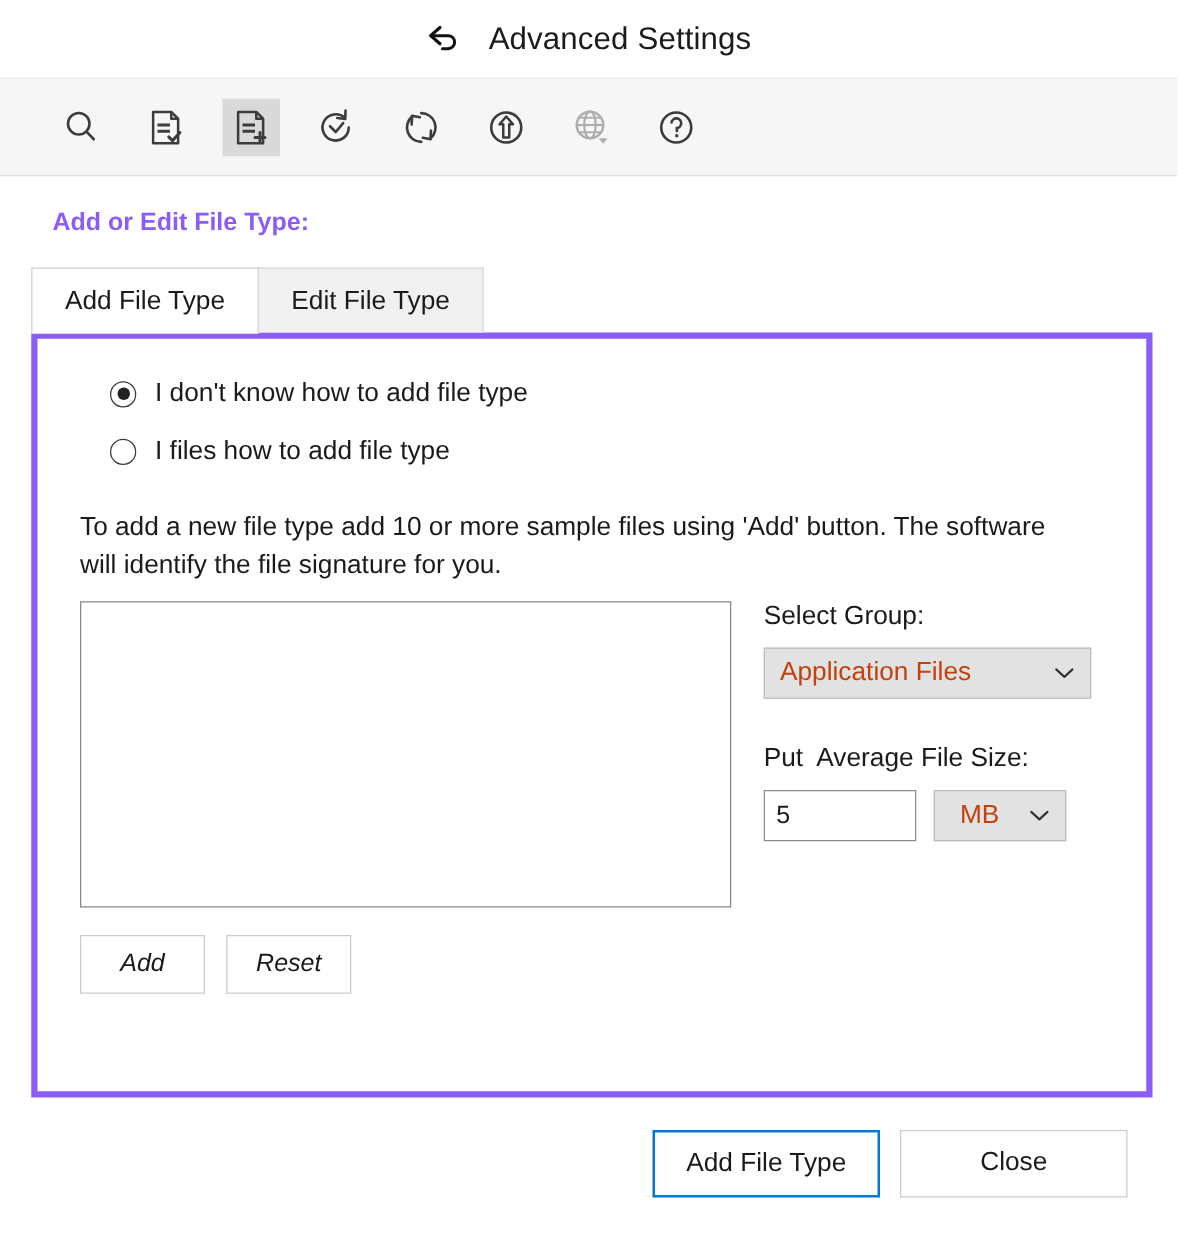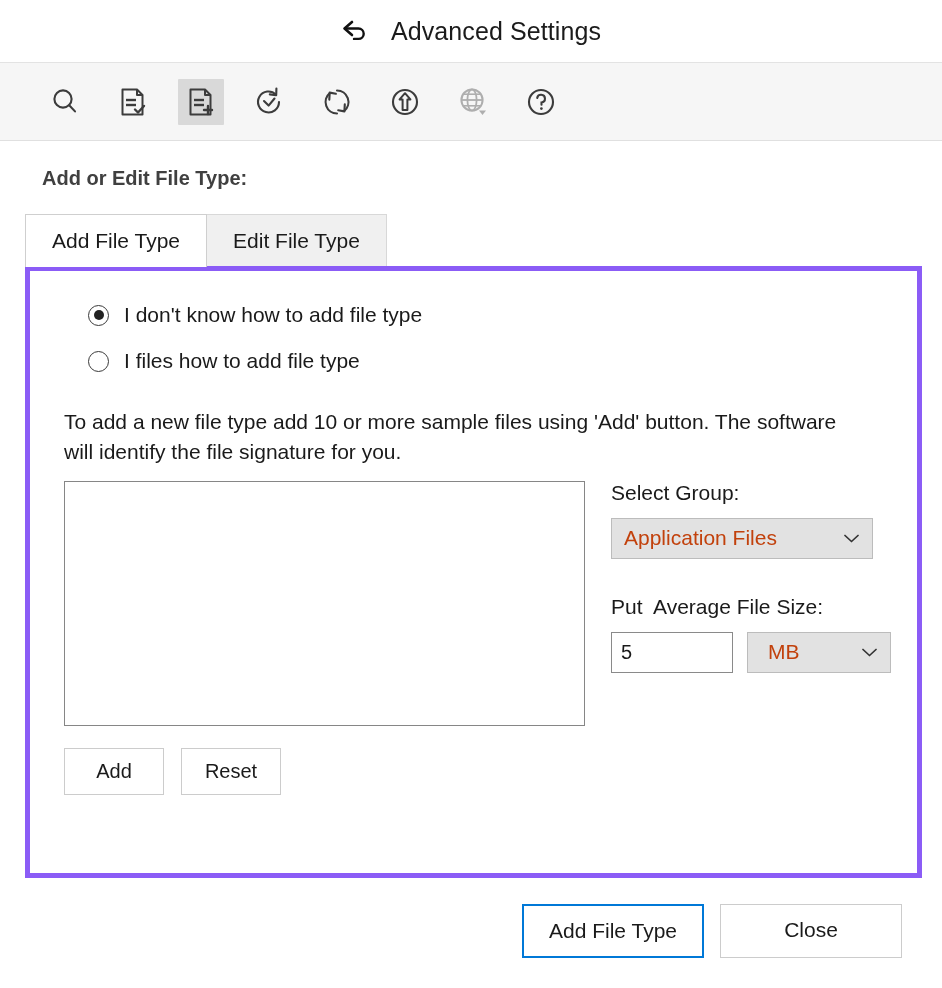--- a/index.html
+++ b/index.html
@@ -71,21 +71,21 @@
     opacity: 0.38;
   }
 
   
   .content {
     padding: 0 20px;
   }
   .section-title {
     font-size: 20px;
     font-weight: bold;
-    color: #404040;
+    color: #8b5cf6;
     margin: 26px 0 0 22px;
   }
 
   
   .tabs {
     display: flex;
     align-items: flex-end;
     margin: 24px 0 0 5px;
     position: relative;
     z-index: 2;
@@ -181,20 +181,21 @@
     width: 521px;
     height: 245px;
     border: 1.5px solid #868686;
     background: #ffffff;
     box-sizing: border-box;
   }
   .small-btn-row {
     display: flex;
     margin-top: 22px;
     gap: 17px;
+    font-style: italic;
   }
   .small-btn {
     min-width: 100px;
     padding: 11px 18px;
     font-size: 20px;
     background: #ffffff;
     border: 1px solid #cccccc;
     text-align: center;
     cursor: pointer;
     color: #1a1a1a;
@@ -219,21 +220,21 @@
     display: flex;
     align-items: center;
     justify-content: space-between;
     padding: 0 13px 0 12px;
     font-size: 21px;
     box-sizing: border-box;
     cursor: pointer;
     color: #c2410c;
   }
   .select.small {
-    width: 144px;
+    width: 106px;
     padding-left: 20px;
   }
   .chev {
     width: 15px;
     height: 9px;
     flex: none;
   }
   .spacer-32 { height: 36px; }
   .row-inline {
     display: flex;

